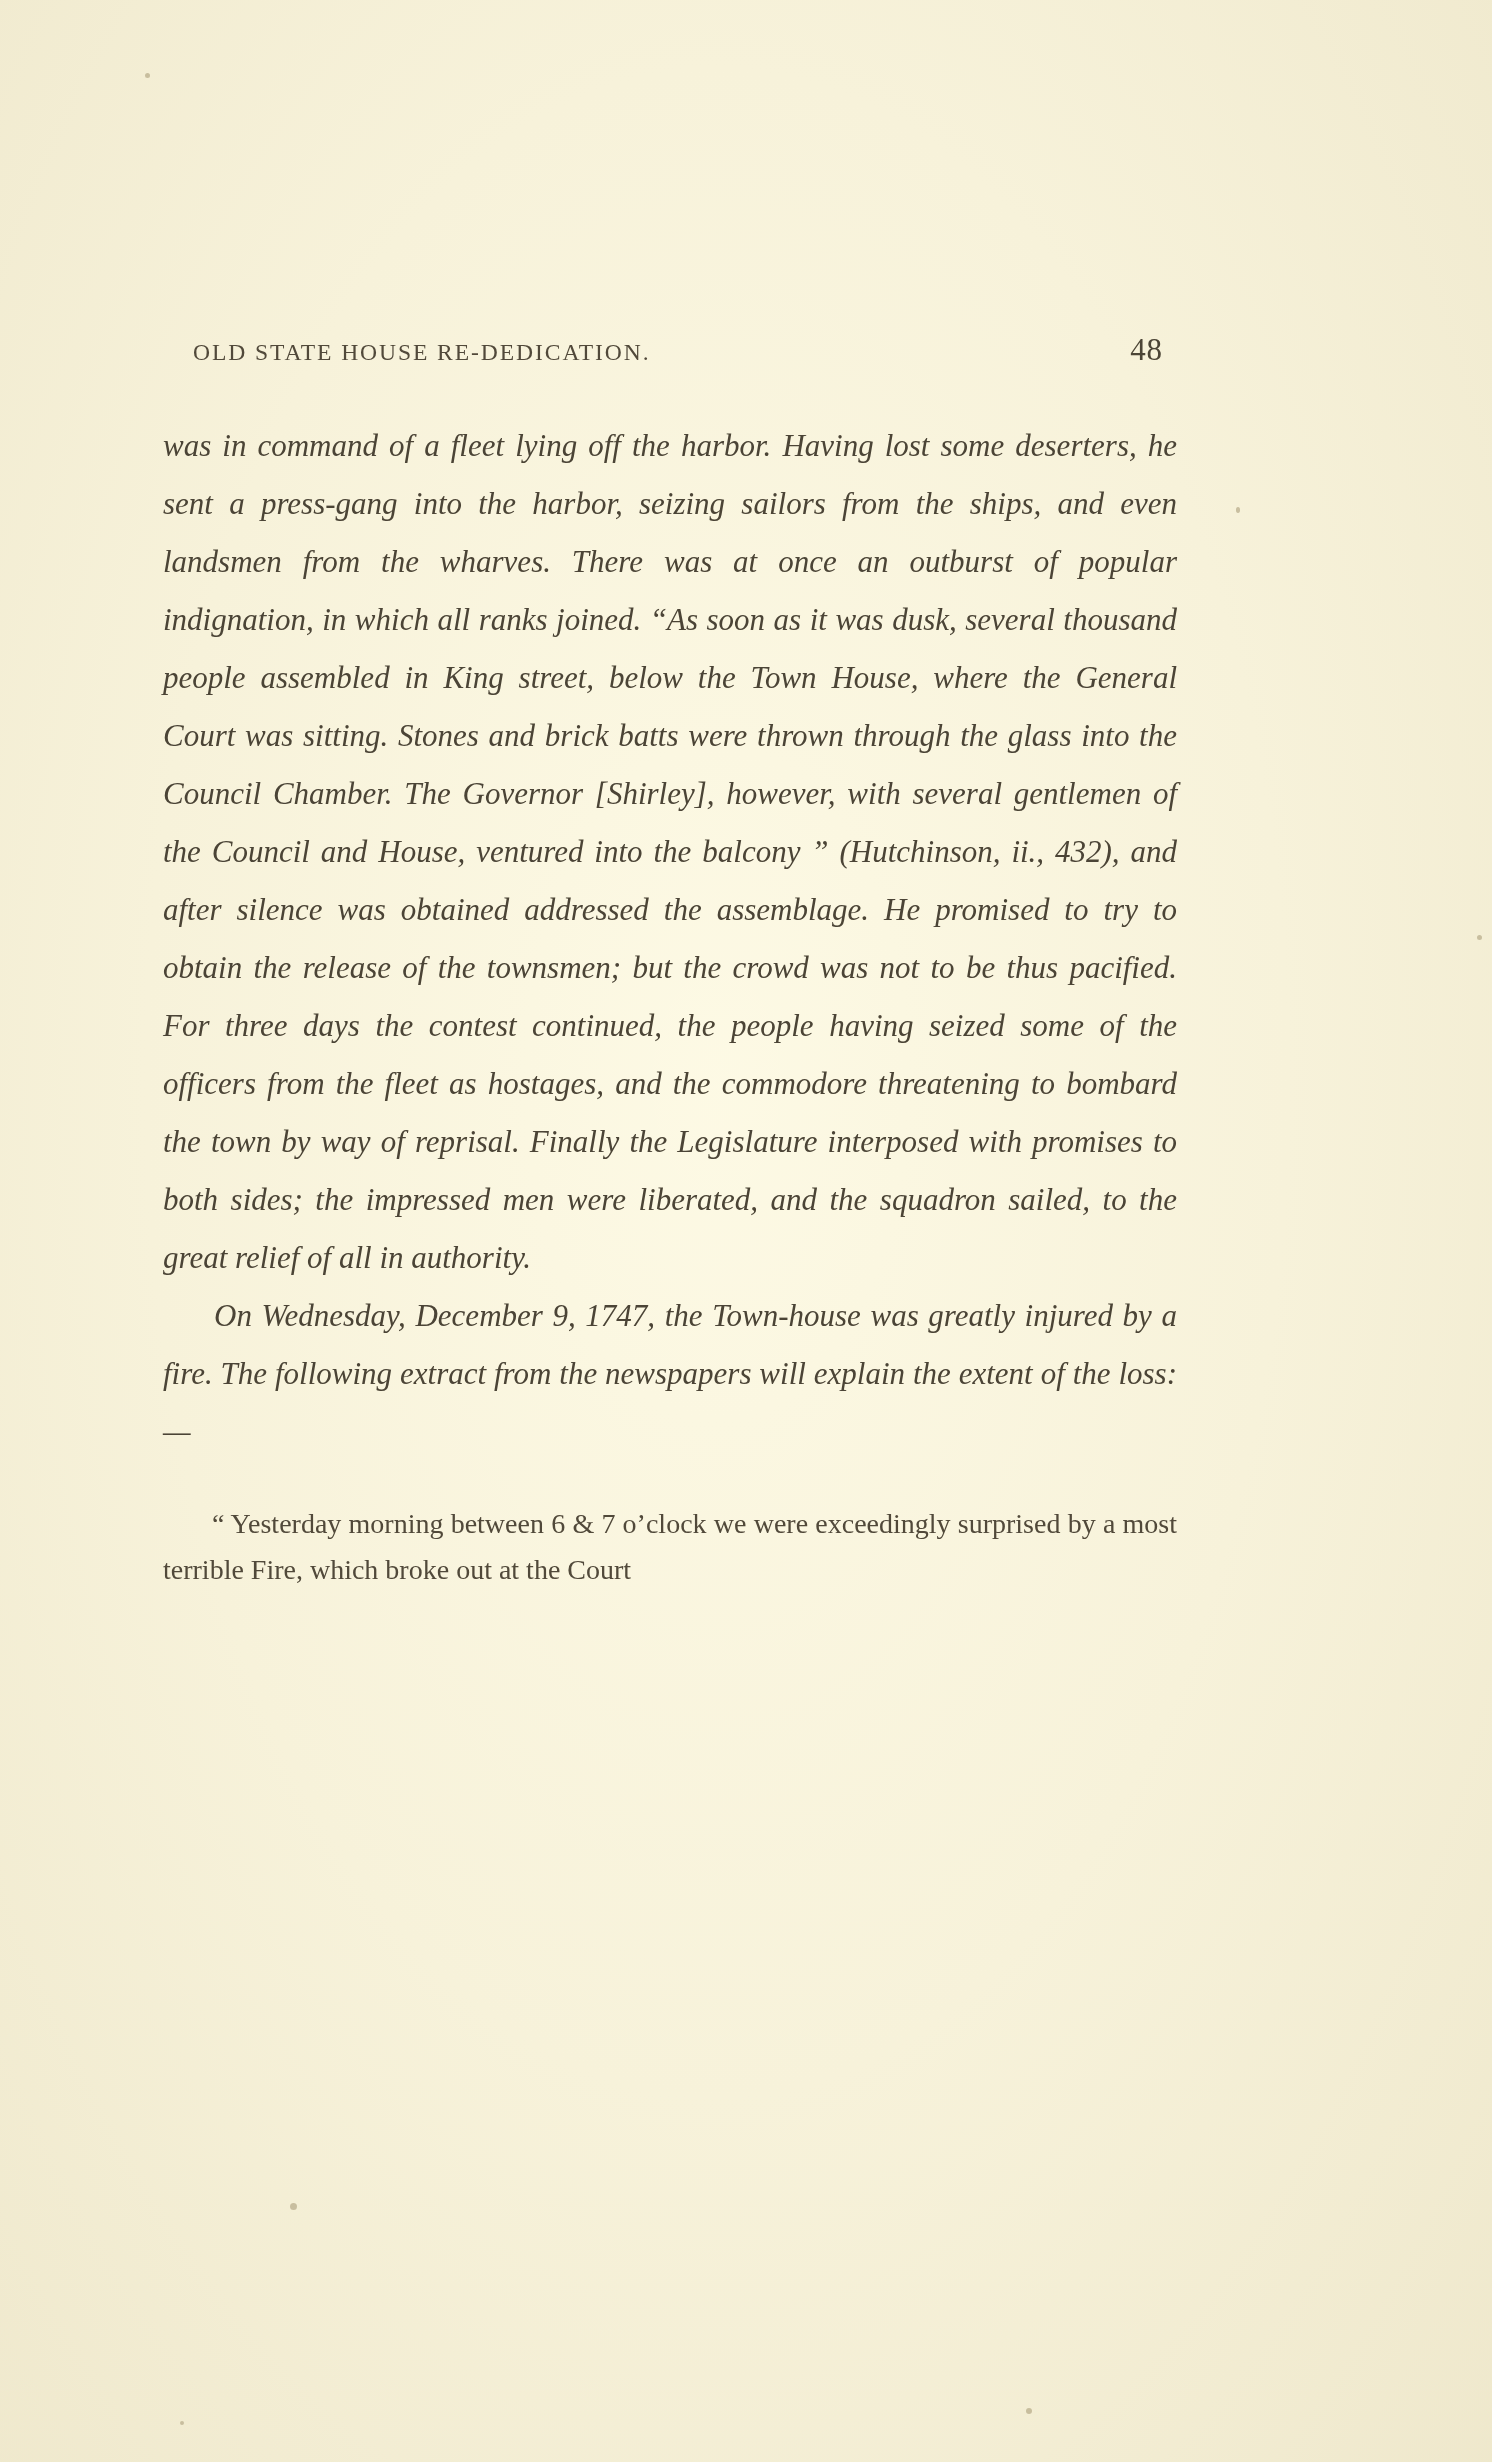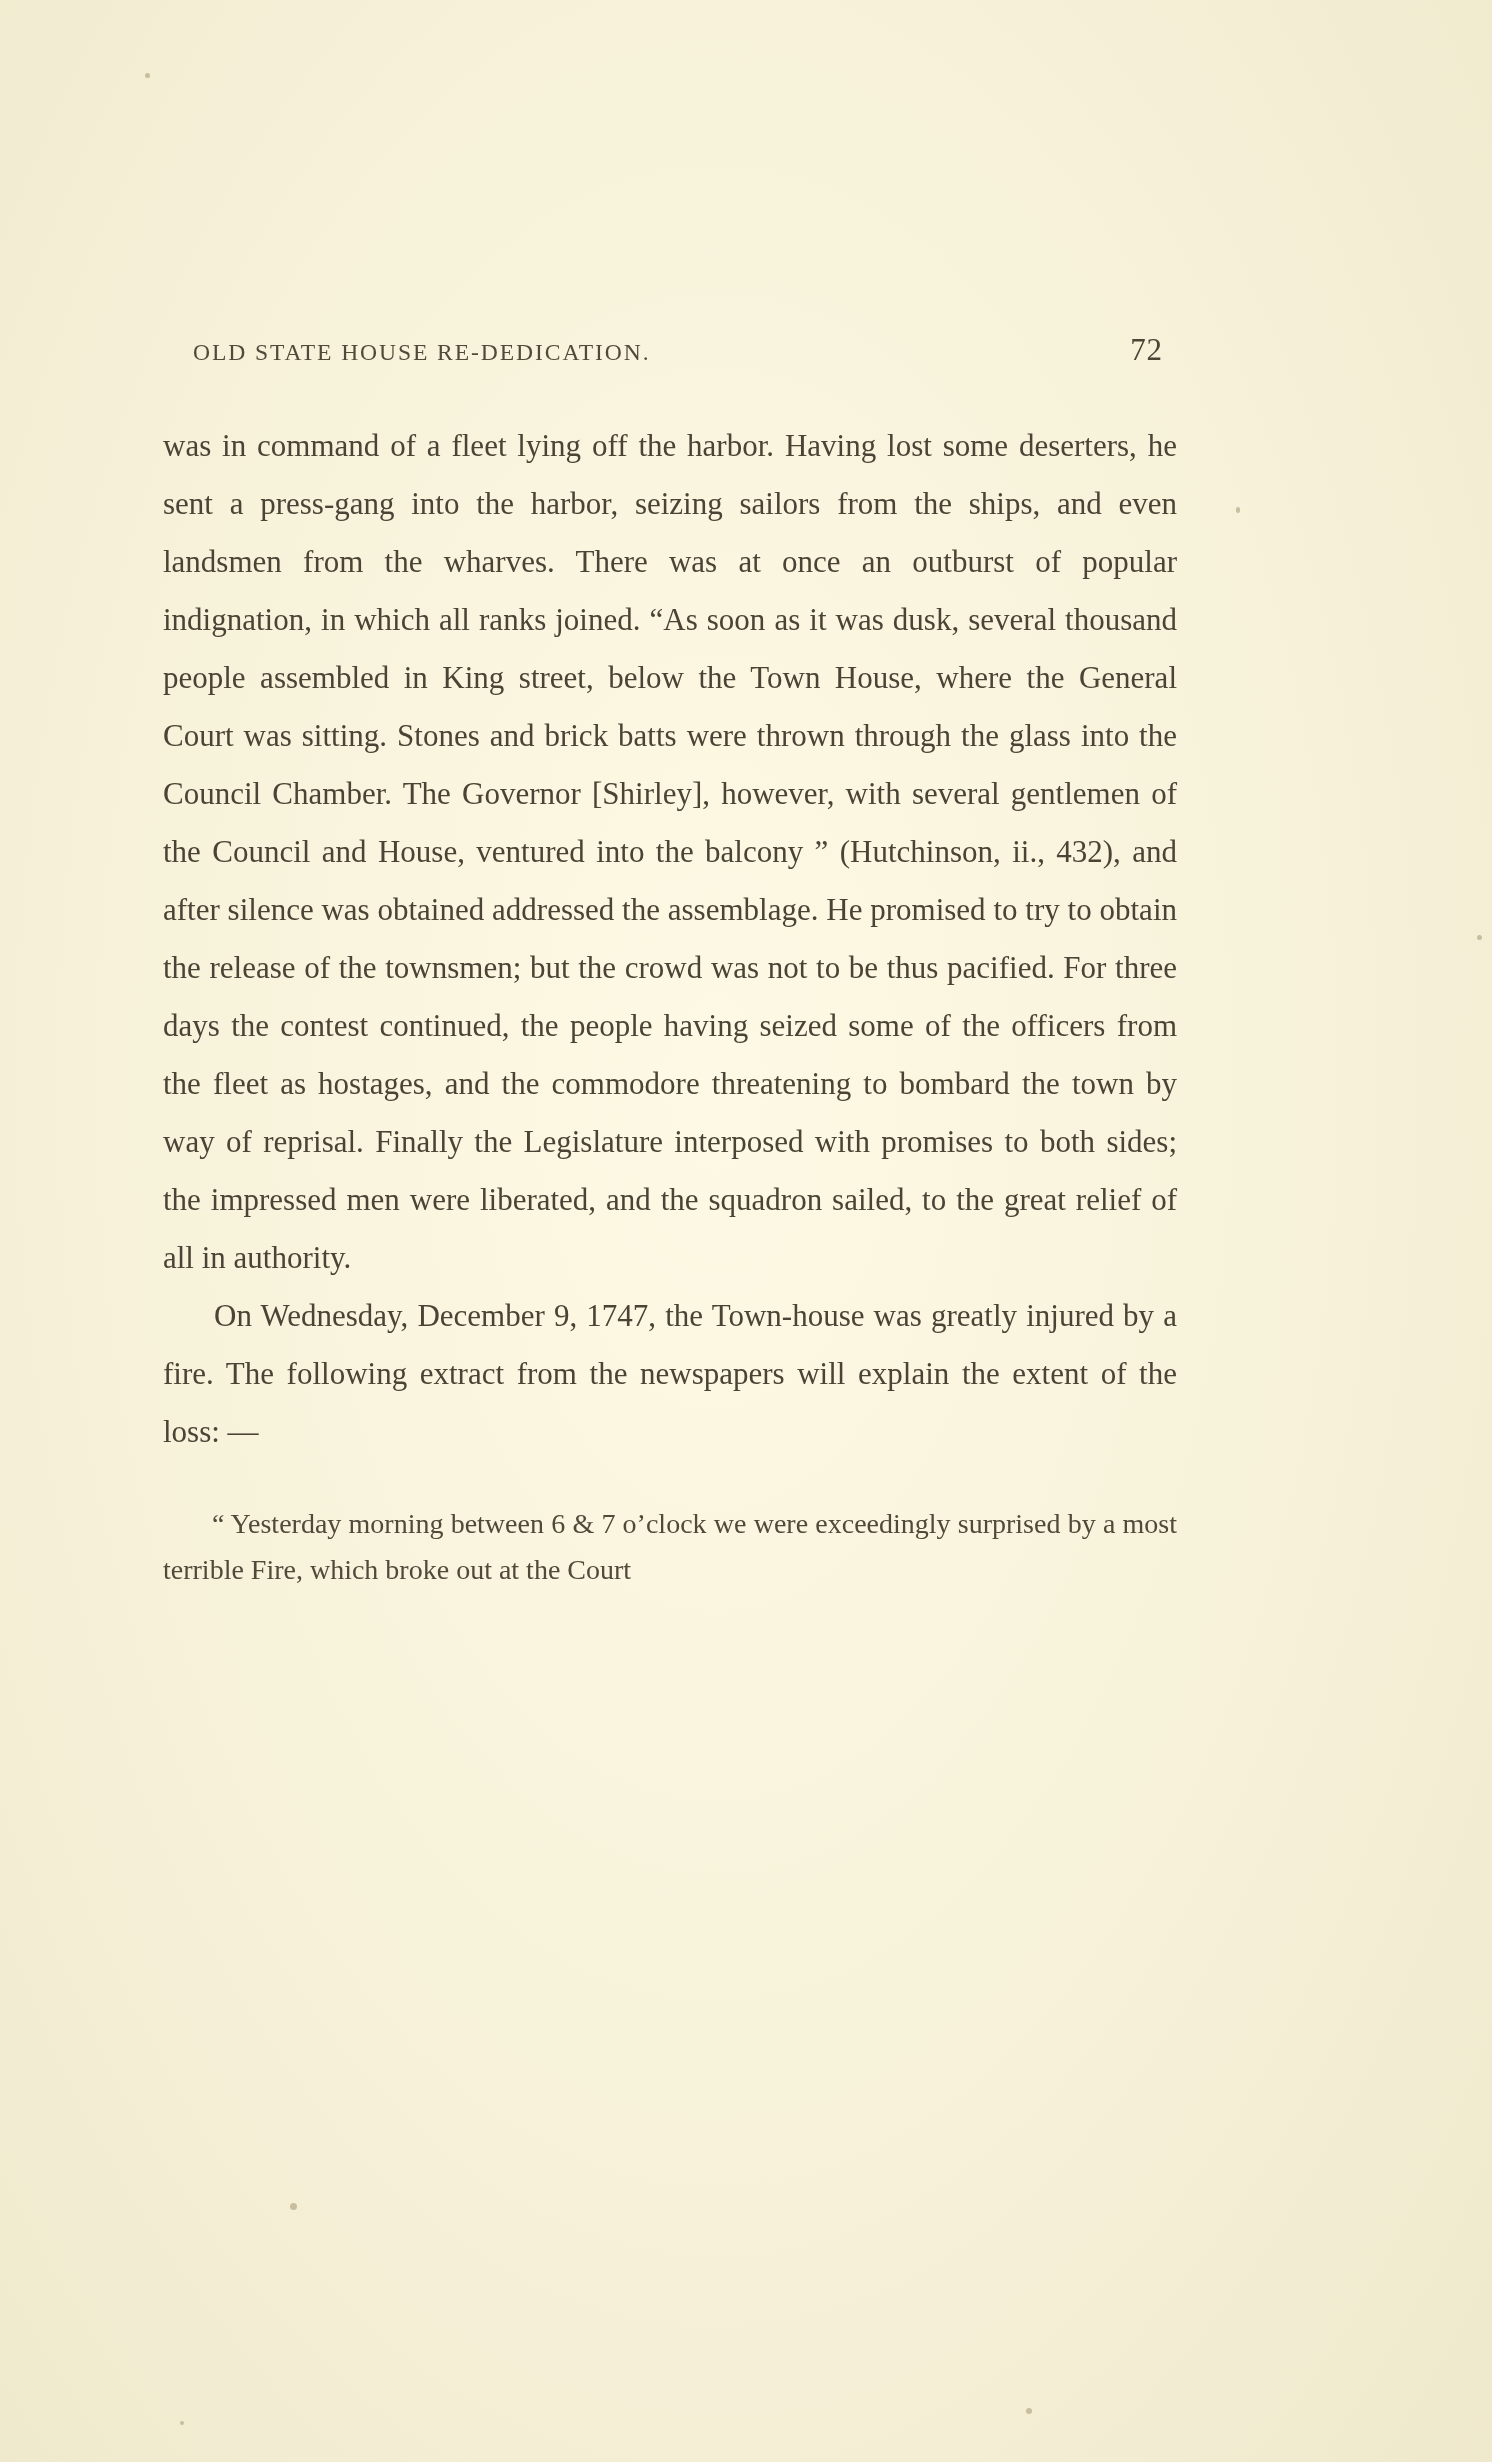--- a/index.html
+++ b/index.html
@@ -55,20 +55,21 @@
     letter-spacing: 0.9px;
   }
   .body-text {
     margin-top: 49px;
     font-size: 31px;
     line-height: 58px;
     text-align: justify;
     text-justify: inter-word;
     color: #4b4436;
     width: 1014px;
+    font-style: italic;
   }
   .body-text p {
     margin: 0;
   }
   .body-text p.indent {
     text-indent: 51px;
   }
   .quote-block {
     margin-top: 40px;
     font-size: 28px;
@@ -91,21 +92,21 @@
 <span class="speck" style="left:1236px;top:507px;width:4.4px;height:6.1px;"></span>
 <span class="speck" style="left:1477px;top:935px;width:5.2px;height:5.2px;"></span>
 <span class="speck" style="left:290px;top:2203px;width:7px;height:7px;"></span>
 <span class="speck" style="left:1026px;top:2408px;width:6.1px;height:6.1px;"></span>
 <span class="speck" style="left:180px;top:2421px;width:4.4px;height:4.4px;"></span>
 
 <div class="content">
 
   <div class="header-row">
     <div class="running-head">OLD STATE HOUSE RE-DEDICATION.</div>
-    <div class="folio">72</div>
+    <div class="folio">48</div>
   </div>
 
   <div class="body-text">
     <p>was in command of a fleet lying off the harbor. Having lost some deserters, he sent a press-gang into the harbor, seizing sailors from the ships, and even landsmen from the wharves. There was at once an outburst of popular indignation, in which all ranks joined. “As soon as it was dusk, several thousand people assembled in King street, below the Town House, where the General Court was sitting. Stones and brick batts were thrown through the glass into the Council Chamber. The Governor [Shirley], however, with several gentlemen of the Council and House, ventured into the balcony ” (Hutchinson, ii., 432), and after silence was obtained addressed the assemblage. He promised to try to obtain the release of the townsmen; but the crowd was not to be thus pacified. For three days the contest continued, the people having seized some of the officers from the fleet as hostages, and the commodore threatening to bombard the town by way of reprisal. Finally the Legislature interposed with promises to both sides; the impressed men were liberated, and the squadron sailed, to the great relief of all in authority.</p>
     <p class="indent">On Wednesday, December 9, 1747, the Town-house was greatly injured by a fire. The following extract from the newspapers will explain the extent of the loss: —</p>
   </div>
 
   <div class="quote-block">
     <p>“ Yesterday morning between 6 &amp; 7 o’clock we were exceedingly surprised by a most terrible Fire, which broke out at the Court</p>
   </div>

